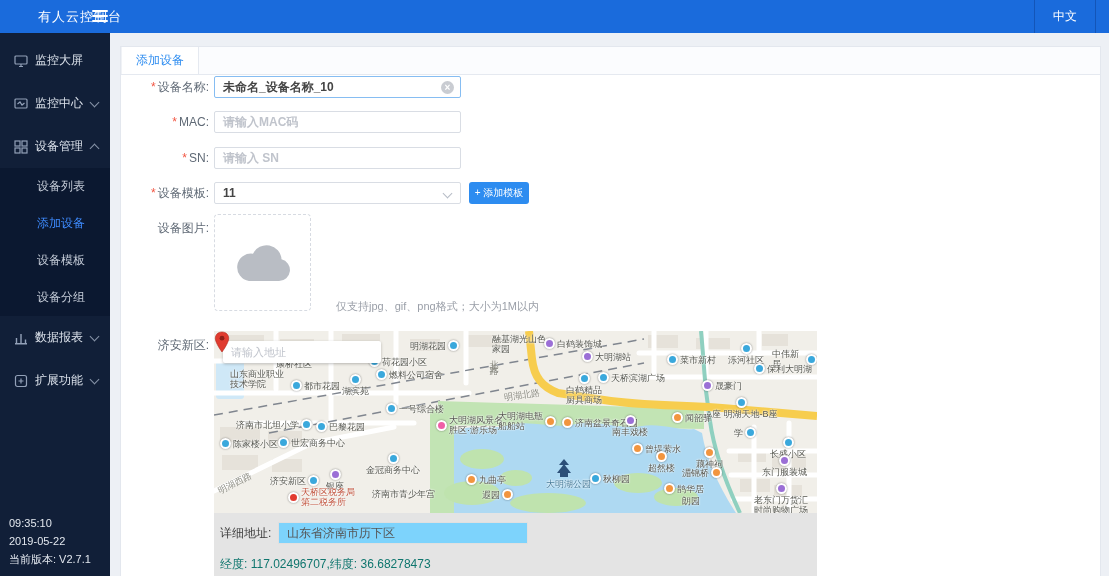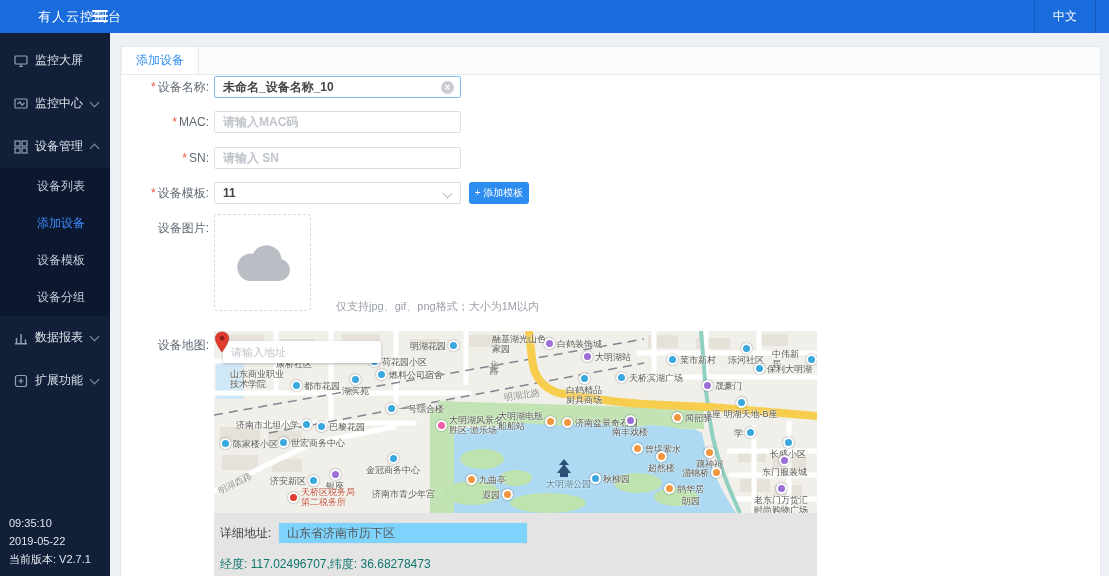--- a/index.html
+++ b/index.html
@@ -188,21 +188,21 @@
       <div class="btn-primary" style="top:135px;">+ 添加模板</div>
 
       <div class="flabel" style="top:170px;">设备图片:</div>
       <div class="upload-box">
         <svg width="62" height="42" viewBox="0 0 62 42" style="position:absolute;left:17px;top:26px;">
           <path fill="#b9bdc4" d="M17 40 h30 a11 11 0 0 0 2.5-21.7 A15 15 0 0 0 21 12.7 A10.5 10.5 0 0 0 17 40 Z"></path>
         </svg>
       </div>
       <div class="hint">仅支持jpg、gif、png格式；大小为1M以内</div>
 
-      <div class="flabel" style="top:287px;">设备地图:</div>
+      <div class="flabel" style="top:287px;">济安新区:</div>
       <div class="map">
         <svg width="603" height="182" viewBox="0 0 603 182">
           <rect width="603" height="182" fill="#f1efe9"></rect>
           <g fill="#e6e2da">
             <rect x="8" y="4" width="42" height="16"></rect>
               <rect x="66" y="8" width="34" height="13"></rect>
             <rect x="128" y="3" width="38" height="15"></rect>
               <rect x="196" y="8" width="30" height="12"></rect>
             <rect x="252" y="4" width="34" height="12"></rect>
               <rect x="434" y="4" width="30" height="13"></rect>
@@ -307,21 +307,21 @@
             </div>
             <div class="poi p-top" style="left: 352px; top: 42px;">
               <span class="pdot" style="background: rgb(58, 168, 220);"></span>
               <span class="ptxt">白鹤精品
 厨具商场</span>
             </div>
             <div class="poi p-left" style="left: 172px; top: 72px;">
               <span class="pdot" style="background: rgb(58, 168, 220);"></span>
               <span class="ptxt">一号综合楼</span>
             </div>
-            <div class="poi p-left" style="left: 402px; top: 41px;">
+            <div class="poi p-left" style="left: 384px; top: 41px;">
               <span class="pdot" style="background: rgb(58, 168, 220);"></span>
               <span class="ptxt">天桥滨湖广场</span>
             </div>
             <div class="poi p-left" style="left: 453px; top: 23px;">
               <span class="pdot" style="background: rgb(58, 168, 220);"></span>
               <span class="ptxt">菜市新村</span>
             </div>
             <div class="poi p-top" style="left: 514px; top: 12px;">
               <span class="pdot" style="background: rgb(58, 168, 220);"></span>
               <span class="ptxt">泺河社区</span>

